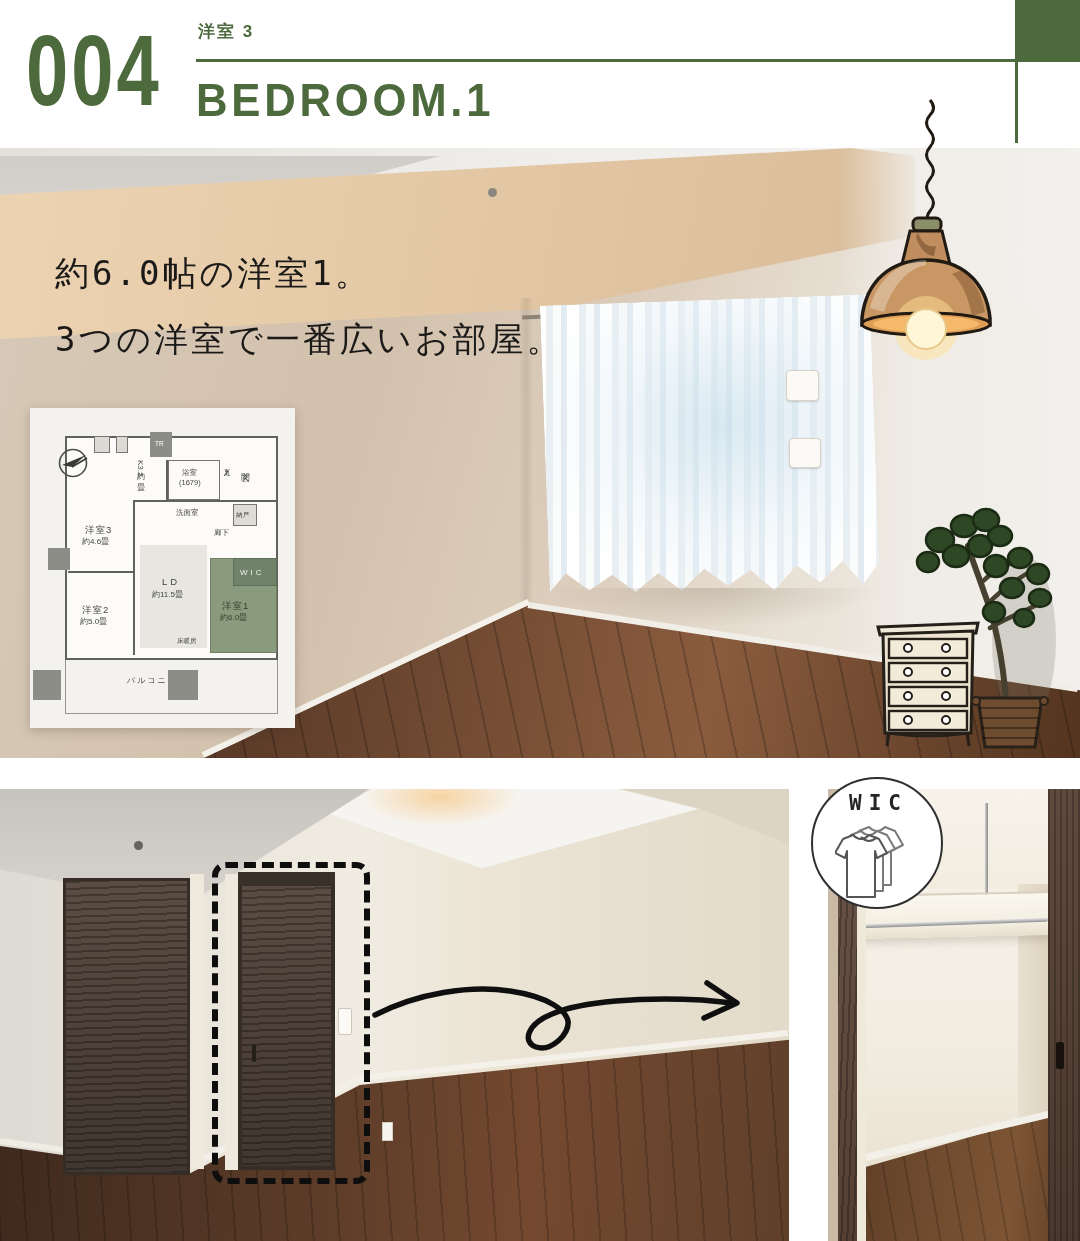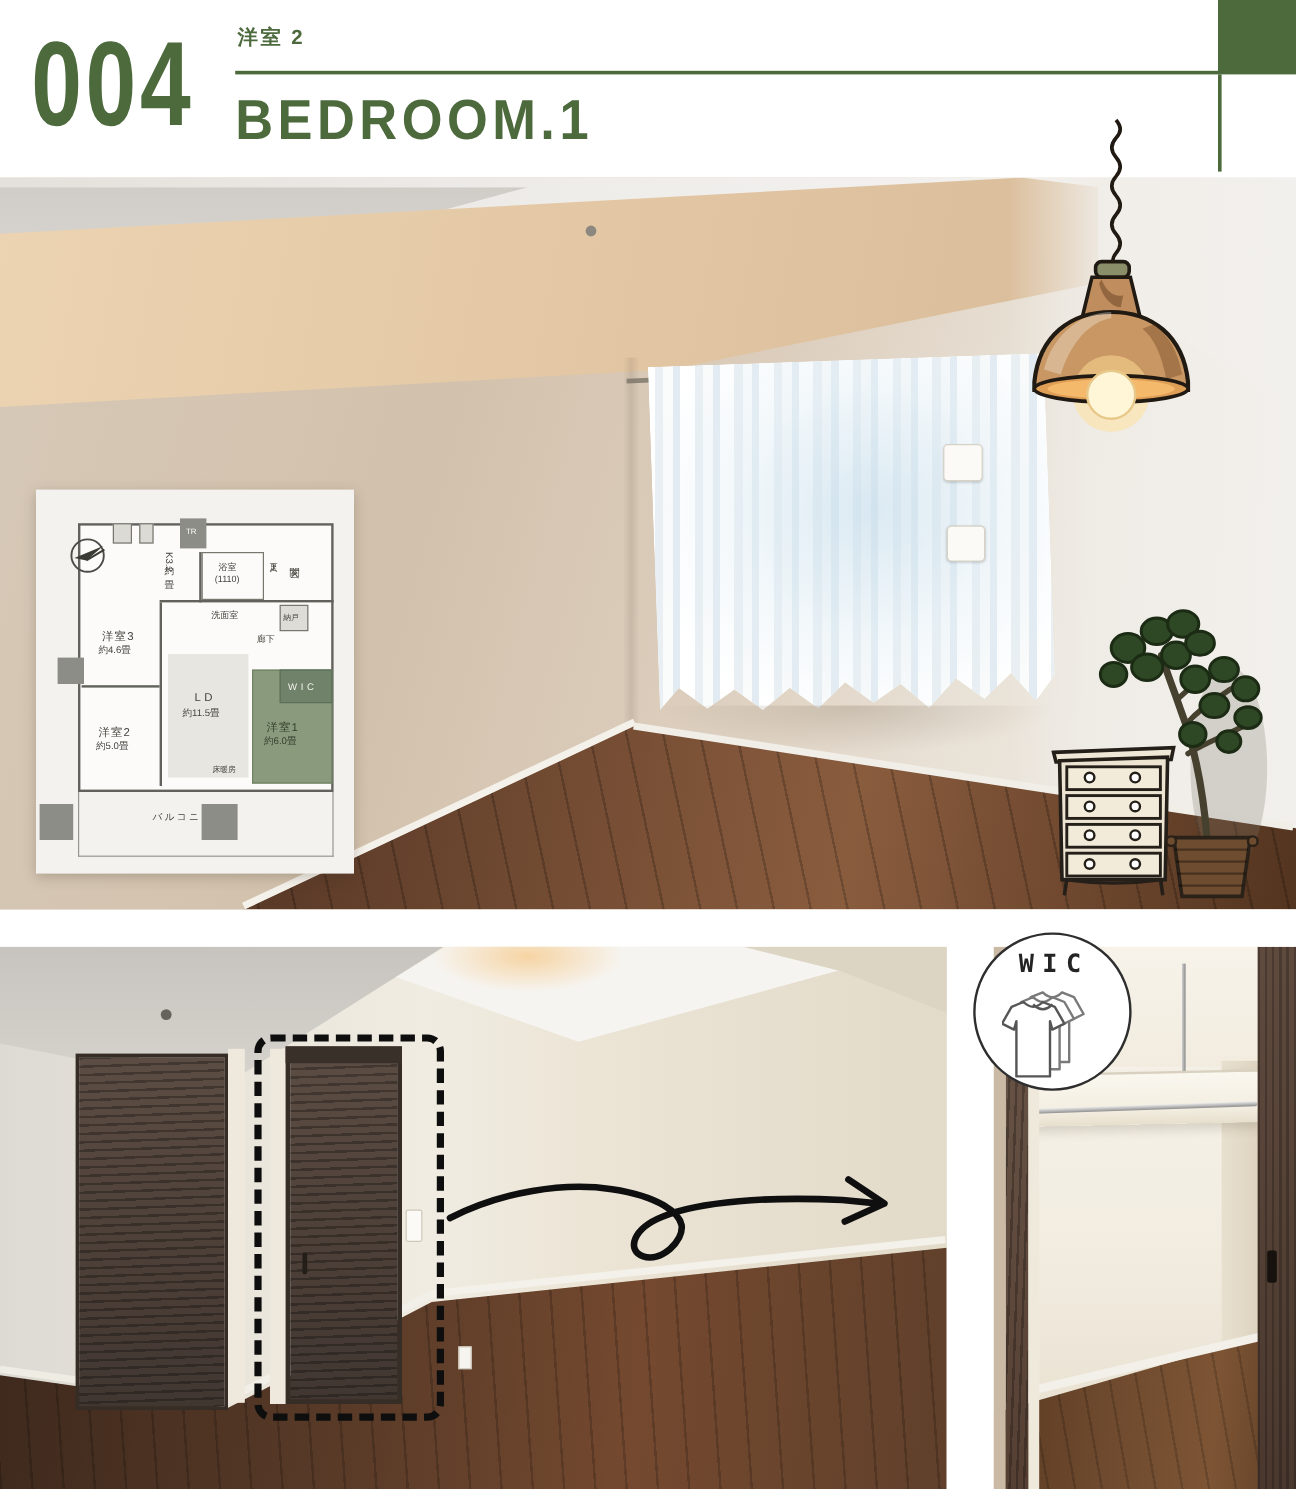--- a/index.html
+++ b/index.html
@@ -136,21 +136,21 @@
   .badge-shirts{left:22px;top:40px;width:85px;height:80px;}
   .arrow-svg{left:0;top:0;width:789px;height:452px;}
   :root{--green:#4d6a3d;}
 </style>
 </head>
 <body>
 
 <div class="page">
 
   <div class="abs hdr-number">004</div>
-  <div class="abs hdr-sub">洋室 2</div>
+  <div class="abs hdr-sub">洋室 3</div>
   <div class="abs hdr-line"></div>
   <div class="abs hdr-title">BEDROOM.1</div>
   <div class="abs hdr-square"></div>
   <div class="abs hdr-vline"></div>
 
   <div class="abs photo-main">
     <div class="abs pm-ceiling"></div>
     <div class="abs pm-ceilgray"></div>
     <div class="abs pm-beam"></div>
     <div class="abs pm-rightwall"></div>
@@ -159,20 +159,22 @@
     <div class="abs pm-window"></div>
     <div class="abs pm-windowshadow"></div>
     <div class="abs pm-cornerline"></div>
     <div class="abs pm-floor"></div>
     <div class="abs pm-base-l"></div>
     <div class="abs pm-base-r"></div>
     <div class="abs pm-switch" style="left:786px;top:222px;width:31px;height:29px;"></div>
     <div class="abs pm-switch" style="left:789px;top:290px;width:30px;height:28px;"></div>
 
     <div class="abs pm-text">
+      <div>約6.0帖の洋室1。</div>
+      <div>3つの洋室で一番広いお部屋。</div>
     </div>
 
     <div class="abs fp">
       <div class="fp-outline"></div>
       <div class="fp-balcony"></div>
       <div class="fp-sm" style="left:97px;top:267px;letter-spacing:2px;">バルコニー</div>
 
       <div class="fp-col" style="left:18px;top:140px;width:22px;height:22px;"></div>
       <div class="fp-col" style="left:3px;top:262px;width:28px;height:30px;"></div>
       <div class="fp-col" style="left:138px;top:262px;width:30px;height:30px;"></div>
@@ -195,21 +197,21 @@
       <div class="fp-lbl" style="left:132px;top:168px;letter-spacing:3px;">LD</div>
       <div class="fp-sm" style="left:122px;top:181px;">約11.5畳</div>
       <div class="fp-tiny" style="left:147px;top:229px;">床暖房</div>
       <div class="fp-lbl" style="left:55px;top:116px;text-align:right;">洋室3</div>
       <div class="fp-sm" style="left:52px;top:128px;">約4.6畳</div>
       <div class="fp-lbl" style="left:52px;top:196px;">洋室2</div>
       <div class="fp-sm" style="left:50px;top:208px;text-align:center;">約5.0畳</div>
       <div class="fp-sm vtext" style="left:104px;top:52px;">K約3.2畳</div>
       <div class="fp-box" style="left:138px;top:52px;width:52px;height:40px;"></div>
       <div class="fp-tiny" style="left:152px;top:60px;font-size:7.5px;">浴室</div>
-      <div class="fp-tiny" style="left:149px;top:70px;font-size:7.5px;">(1110)</div>
+      <div class="fp-tiny" style="left:149px;top:70px;font-size:7.5px;">(1679)</div>
       <div class="fp-tiny vtext" style="left:192px;top:56px;">下足入</div>
       <div class="fp-sm vtext" style="left:210px;top:58px;font-size:8.5px;">玄関</div>
       <div class="fp-tiny" style="left:146px;top:100px;font-size:7.5px;">洗面室</div>
       <div class="fp-box" style="left:203px;top:96px;width:24px;height:22px;background:#dedcd6;"></div>
       <div class="fp-tiny" style="left:206px;top:103px;">納戸</div>
       <div class="fp-tiny" style="left:184px;top:120px;font-size:7.5px;">廊下</div>
 
       <svg class="abs" style="left:26px;top:38px;" width="34" height="34" viewBox="0 0 34 34">
         <circle cx="17" cy="17" r="13.5" fill="none" stroke="#4c4c46" stroke-width="1.6"></circle>
         <path d="M30 9 L6 19 L16 21 Z" fill="#3b3b35"></path>

